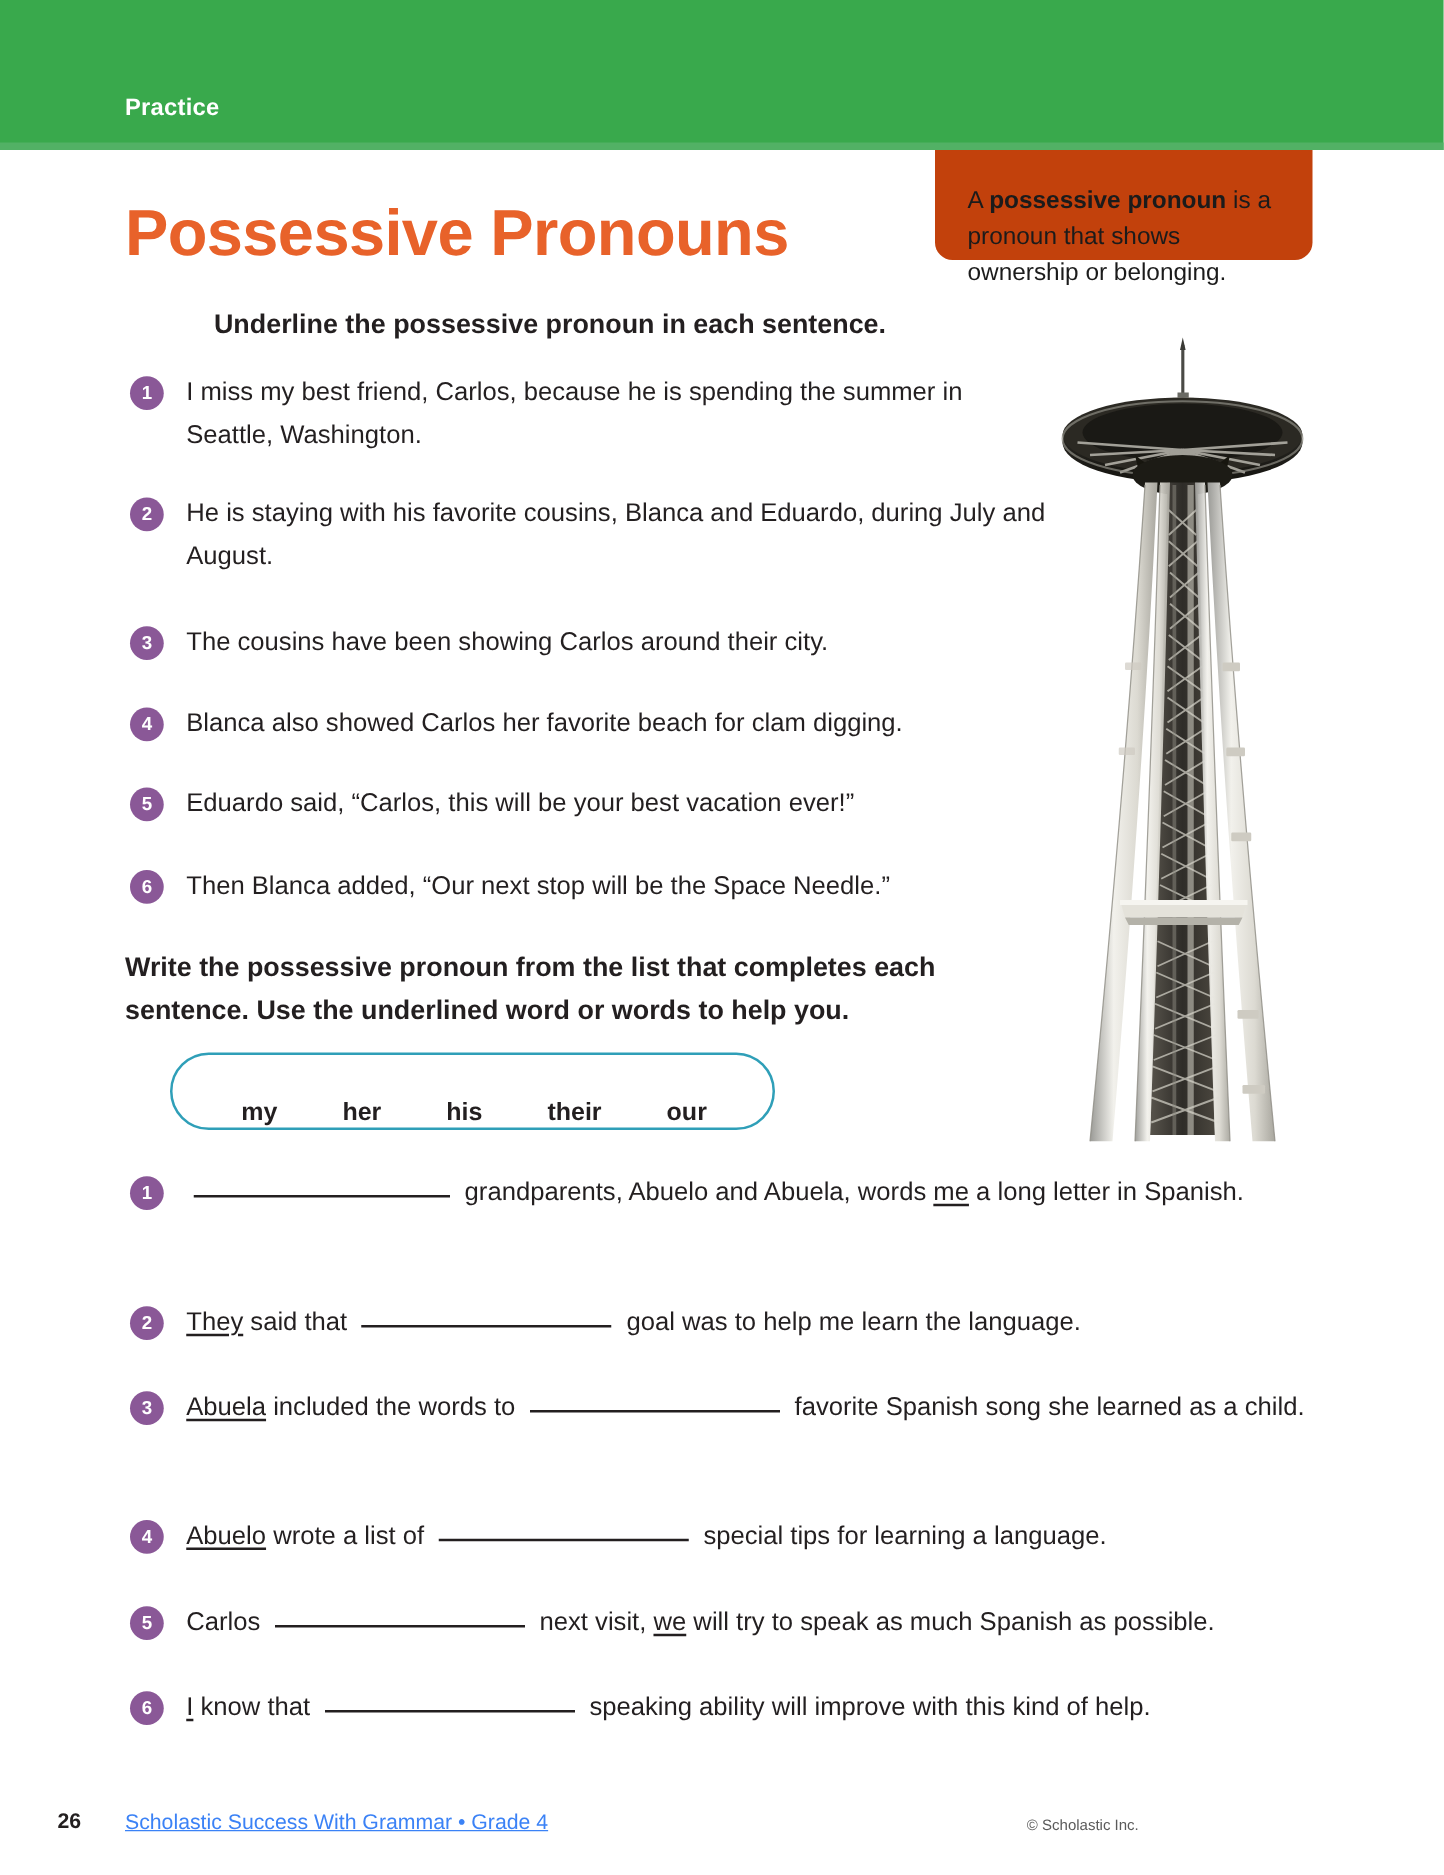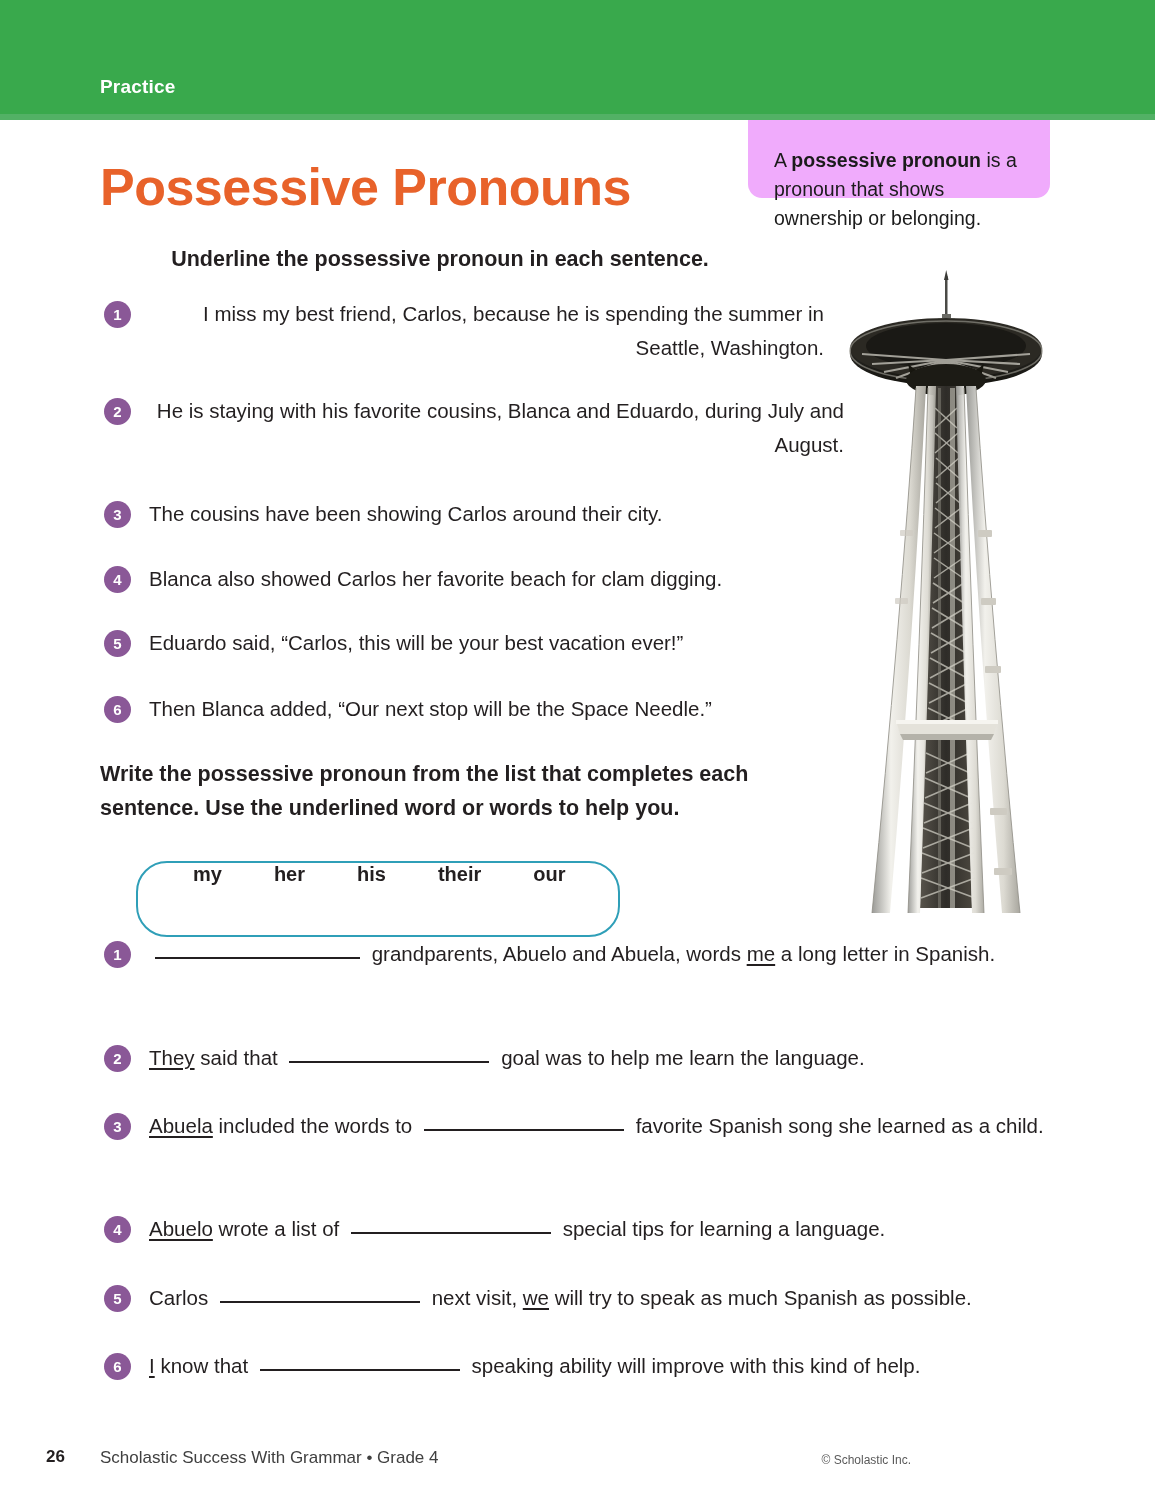--- a/index.html
+++ b/index.html
@@ -42,22 +42,22 @@
     color: #ffffff;
     letter-spacing: 0.2px;
   }
 
   
   .definition-box {
     position: absolute;
     left: 748px;
     top: 120px;
     width: 302px;
-    height: 78px;
-    background: #f0abfc;
+    height: 88px;
+    background: #c2410c;
     border-radius: 0 0 14px 14px;
     box-sizing: border-box;
     padding: 26px 24px 0 26px;
   }
   .definition-text {
     font-size: 19.5px;
     line-height: 29px;
     color: #1b1b1b;
   }
   .definition-text b { font-weight: bold; }
@@ -104,21 +104,20 @@
     align-items: center;
     justify-content: center;
     margin-top: 4px;
     box-sizing: border-box;
   }
   .item-text {
     margin-left: 18px;
     font-size: 20.5px;
     line-height: 34px;
     color: #231f20;
-    text-align: right;
   }
   .item-text u {
     text-decoration: underline;
     text-underline-offset: 3px;
   }
   .blank-line {
     display: inline-block;
     border-bottom: 2px solid #231f20;
     vertical-align: 2px;
     margin: 0 6px;
@@ -139,27 +138,26 @@
   .s2-4 { left: 104px; top: 1212px; width: 930px; }
   .s2-5 { left: 104px; top: 1281px; width: 970px; }
   .s2-6 { left: 104px; top: 1349px; width: 950px; }
 
   
   .word-bank {
     position: absolute;
     left: 136px;
     top: 842px;
     width: 484px;
-    height: 76px;
+    height: 62px;
     border: 2.5px solid #2f9fb8;
     border-radius: 31px;
     box-sizing: border-box;
     display: flex;
-    align-items: flex-start;
-    margin-top: 19px;
+    align-items: flex-end;
   }
   .word-bank-inner {
     display: flex;
     align-items: center;
     margin-left: 55px;
   }
   .bank-word {
     font-size: 20px;
     font-weight: bold;
     color: #231f20;
@@ -192,21 +190,22 @@
     top: 0;
     font-size: 17px;
     font-weight: bold;
     color: #231f20;
   }
   .footer-title {
     position: absolute;
     left: 100px;
     top: 1px;
     font-size: 17px;
-    color: #404040;
+    color: #3b82f6;
+    text-decoration: underline;
   }
   .footer-copyright {
     position: absolute;
     right: 48px;
     top: 6px;
     font-size: 12px;
     color: #5a5a5a;
     text-align: center;
   }
 </style>

